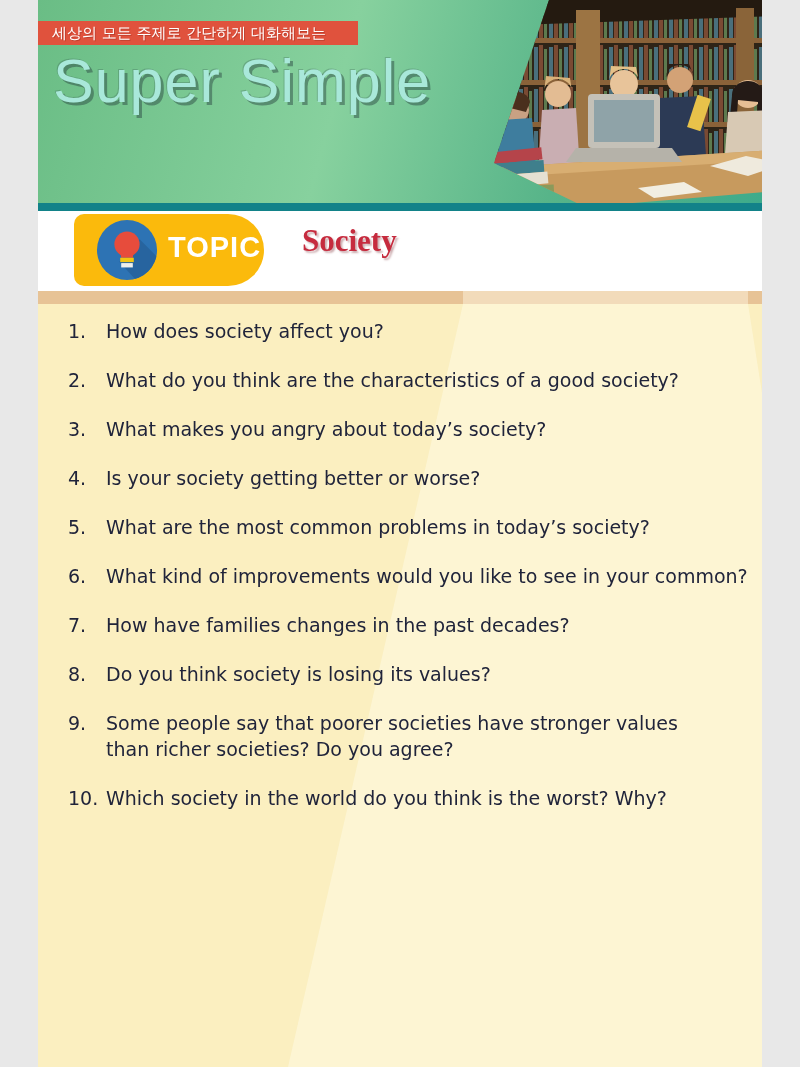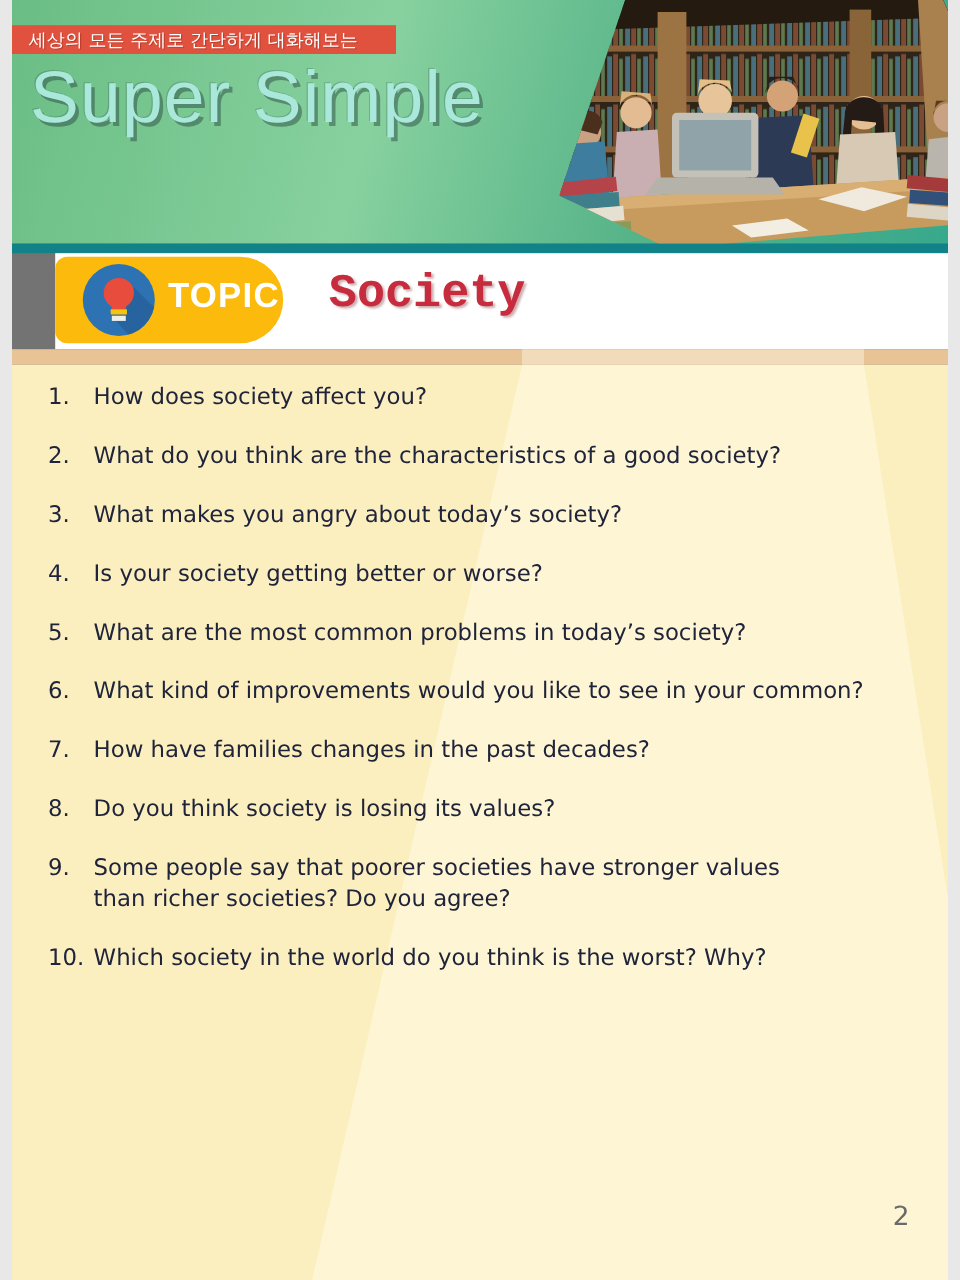--- a/index.html
+++ b/index.html
@@ -1,18 +1,18 @@
 <!DOCTYPE html>
 <html><head>
 <meta charset="utf-8">
 <style>
   html,body{margin:0;padding:0;background:#e8e8e8;}
   .page{
-    position:relative;width:780px;height:1067px;margin:0 auto;
-    background:#737373;overflow:hidden;
+    position:relative;width:724px;height:1067px;margin:0 auto;
+    background:#ffffff;overflow:hidden;
     font-family:"DejaVu Sans","Liberation Sans",sans-serif;
   }
   
   .header{
     position:absolute;left:0;top:0;width:800px;height:203px;
     background:linear-gradient(105deg,#6ABD85 0%,#87D19E 38%,#57B489 66%,#36A88C 100%);
   }
   .tagline-band{
     position:absolute;left:0;top:21px;height:24px;line-height:24px;
     background:#E0523D;color:#FFFFFF;font-size:15px;
@@ -46,22 +46,22 @@
     background:#FBBA0C;border-radius:10px 36px 36px 10px;
   }
   .bulb-wrap{position:absolute;left:22px;top:5px;width:62px;height:62px;}
   .topic-badge-label{
     position:absolute;left:94px;top:17px;
     color:#FFFFFF;font-size:29px;font-weight:700;letter-spacing:1px;
     font-family:"Liberation Sans","DejaVu Sans",sans-serif;
   }
   .topic-title{
     position:absolute;left:228px;top:12px;
-    color:#C62B3E;font-size:39px;font-weight:700;
-    font-family:Liberation Mono, monospace;
+    color:#C62B3E;font-size:31px;font-weight:700;
+    font-family:Liberation Serif, serif;
     text-shadow:2px 2px 2px rgba(110,20,30,.35);
   }
   .tan-strip{position:absolute;left:0;top:291px;width:800px;height:13px;background:#E7C396;}
   .tan-strip-light{position:absolute;left:425px;top:0;width:285px;height:13px;background:rgba(255,248,230,.45);}
   
   .body-area{position:absolute;left:0;top:304px;width:800px;height:763px;background:#FBEFC0;}
   .body-sheen{
     position:absolute;left:0;top:0;width:800px;height:763px;
     clip-path:polygon(425px 0,710px 0,830px 763px,250px 763px);
     background:rgba(255,252,235,.45);

